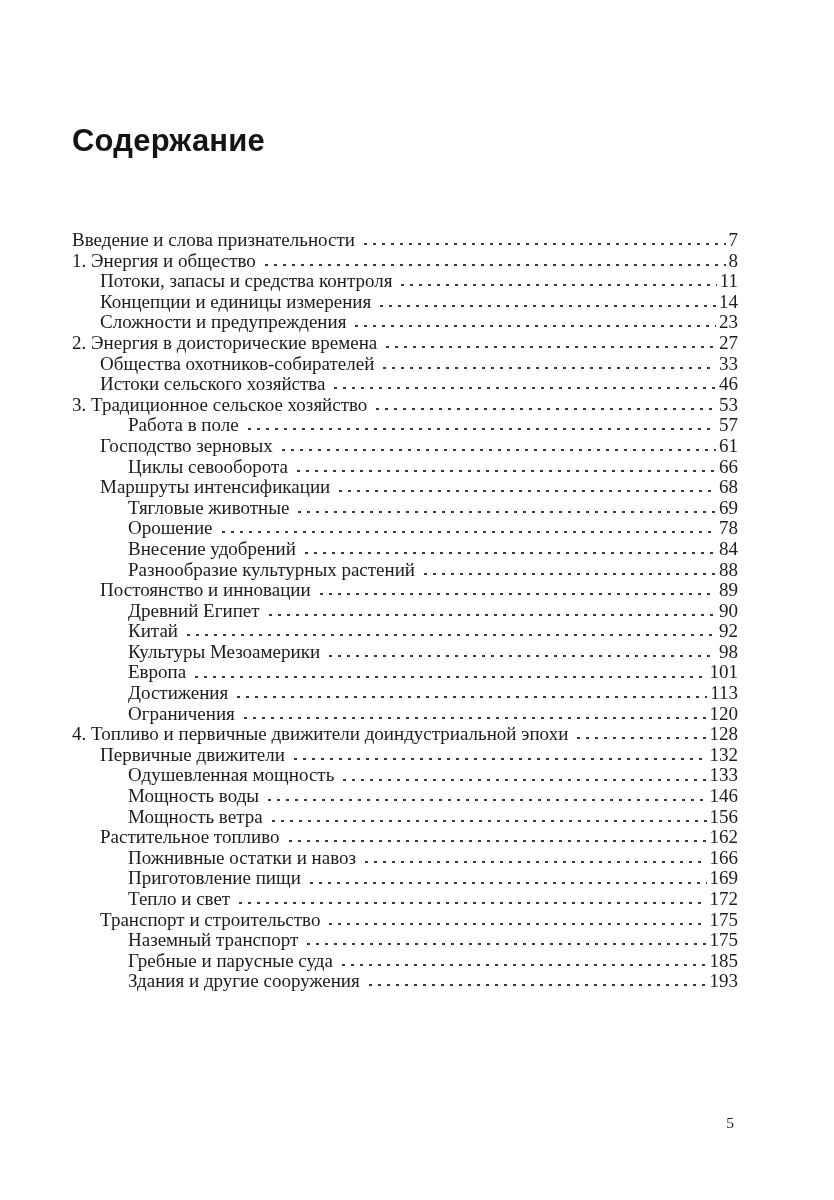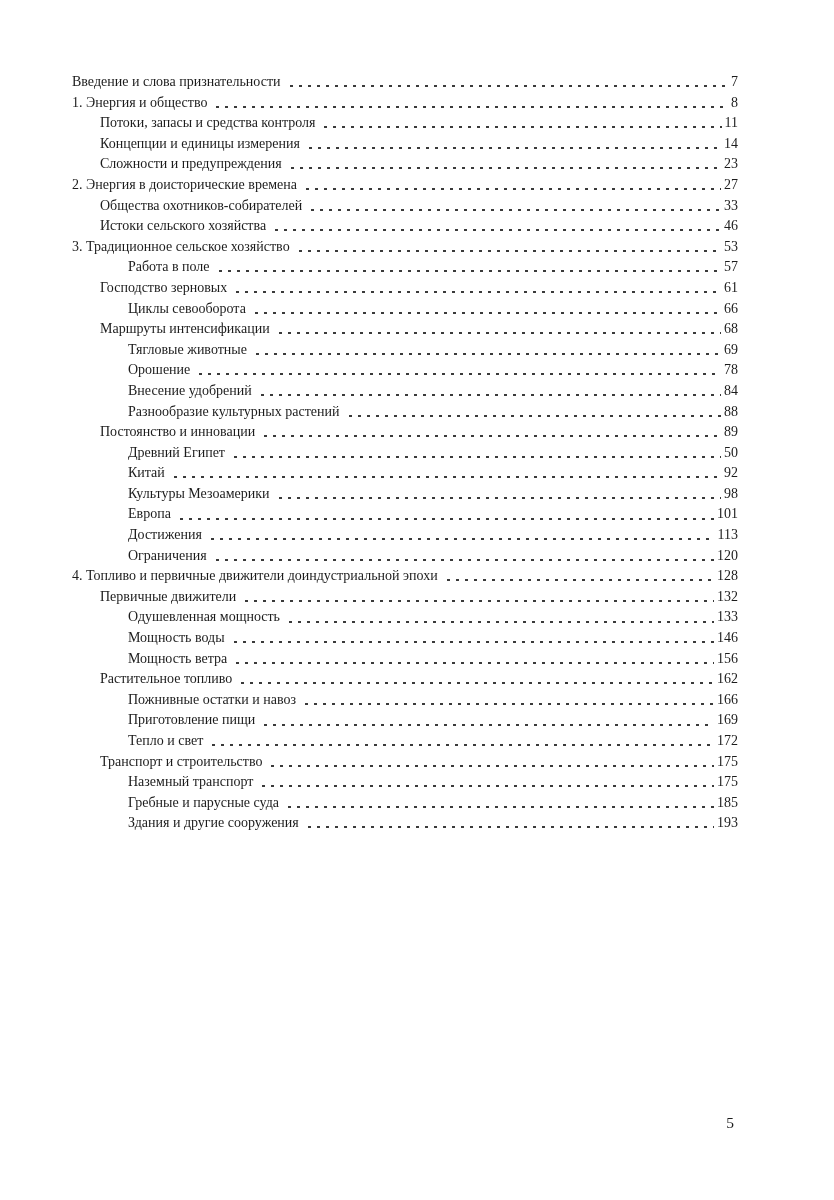--- a/index.html
+++ b/index.html
@@ -31,21 +31,21 @@
     letter-spacing: 0.2px;
     color: #141414;
   }
   .toc-list {
     margin-top: 72px;
   }
   .toc-row {
     display: flex;
     align-items: baseline;
     height: 20.6px;
-    font-size: 14px;
+    font-size: 19px;
     line-height: 20.6px;
     white-space: nowrap;
   }
   .toc-row.indent-0 { padding-left: 0; }
   .toc-row.indent-1 { padding-left: 28px; justify-content: space-between; }
   .toc-row.indent-2 { padding-left: 56px; }
   .toc-label {
     flex: 0 0 auto;
   }
   .dots {
@@ -68,20 +68,21 @@
     right: 100px;
     font-size: 15.5px;
     line-height: 20px;
     color: #1c1c1c;
   }
 </style>
 </head>
 <body>
 
 <div class="page">
+  <h1 class="contents-title">Содержание</h1>
 
   <div class="toc-list">
       <div class="toc-row indent-0">
         <span class="toc-label">Введение и слова признательности</span>
         <span class="dots"></span>
         <span class="toc-page">7</span>
       </div>
       <div class="toc-row indent-0">
         <span class="toc-label">1. Энергия и общество</span>
         <span class="dots"></span>
@@ -163,21 +164,21 @@
         <span class="toc-page">88</span>
       </div>
       <div class="toc-row indent-1">
         <span class="toc-label">Постоянство и инновации</span>
         <span class="dots"></span>
         <span class="toc-page">89</span>
       </div>
       <div class="toc-row indent-2">
         <span class="toc-label">Древний Египет</span>
         <span class="dots"></span>
-        <span class="toc-page">50</span>
+        <span class="toc-page">90</span>
       </div>
       <div class="toc-row indent-2">
         <span class="toc-label">Китай</span>
         <span class="dots"></span>
         <span class="toc-page">92</span>
       </div>
       <div class="toc-row indent-2">
         <span class="toc-label">Культуры Мезоамерики</span>
         <span class="dots"></span>
         <span class="toc-page">98</span>

